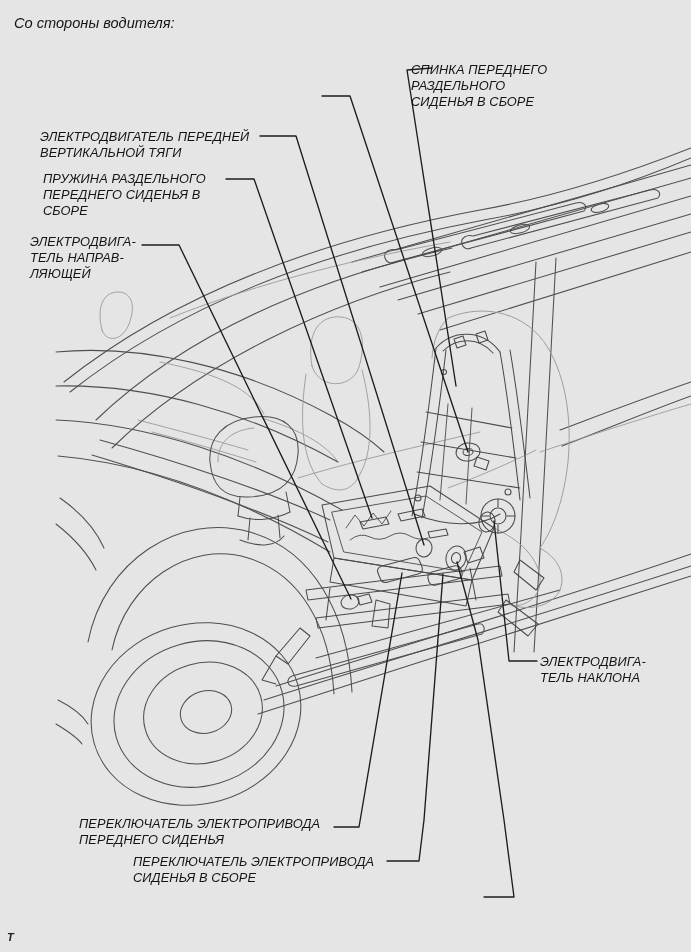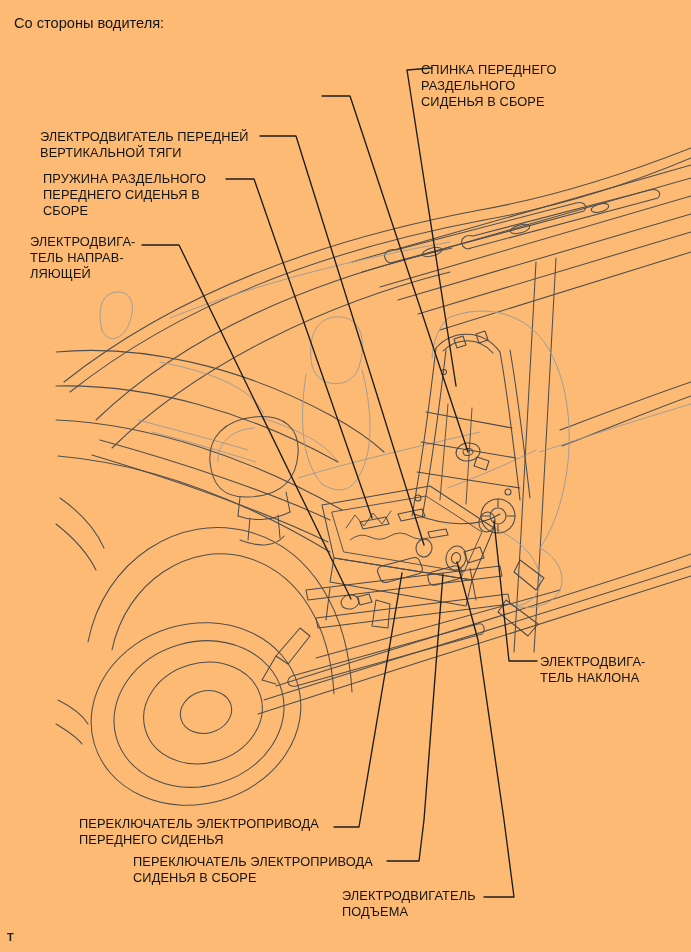--- a/index.html
+++ b/index.html
@@ -1,18 +1,18 @@
 <!DOCTYPE html>
 <html><head>
 <meta charset="utf-8">
 <style>
   html,body{margin:0;padding:0;background:#ffffff;}
   #stage{
-    position:relative;width:691px;height:952px;background:#fdba74;
-    font-family:"Liberation Sans", sans-serif;overflow:hidden;
+    position:relative;width:691px;height:952px;background:#e5e5e5;
+    font-family:"Liberation Sans", sans-serif;overflow:hidden;font-style:italic;
   }
   #art{position:absolute;left:0;top:0;width:691px;height:952px;}
   .callout{
     position:absolute;color:#141414;font-size:12.8px;line-height:16.2px;
     white-space:pre-line;letter-spacing:0.1px;
   }
   .title{
     position:absolute;color:#141414;font-size:14.6px;line-height:18px;
   }
   .corner-mark{
@@ -192,21 +192,21 @@
       <polyline points="537,661 509,661 494,521"></polyline>
       <polyline points="334,827 359,827 402,573"></polyline>
       <polyline points="387,861 419,861 424,820 443,574"></polyline>
       <polyline points="484,897 514,897 504,820 478,640 457,562"></polyline>
     </g>
   </svg>
 
   <div class="title" style="left:14px;top:14px">Со стороны водителя:</div>
 
 
-  <div class="callout" style="left:421px;top:62px">СПИНКА ПЕРЕДНЕГО
+  <div class="callout" style="left:411px;top:62px">СПИНКА ПЕРЕДНЕГО
 РАЗДЕЛЬНОГО
 СИДЕНЬЯ В СБОРЕ</div>
 
   <div class="callout" style="left:40px;top:129px">ЭЛЕКТРОДВИГАТЕЛЬ ПЕРЕДНЕЙ
 ВЕРТИКАЛЬНОЙ ТЯГИ</div>
 
   <div class="callout" style="left:43px;top:171px">ПРУЖИНА РАЗДЕЛЬНОГО
 ПЕРЕДНЕГО СИДЕНЬЯ В
 СБОРЕ</div>
 
@@ -216,17 +216,15 @@
 
   <div class="callout" style="left:540px;top:654px">ЭЛЕКТРОДВИГА-
 ТЕЛЬ НАКЛОНА</div>
 
   <div class="callout" style="left:79px;top:816px">ПЕРЕКЛЮЧАТЕЛЬ ЭЛЕКТРОПРИВОДА
 ПЕРЕДНЕГО СИДЕНЬЯ</div>
 
   <div class="callout" style="left:133px;top:854px">ПЕРЕКЛЮЧАТЕЛЬ ЭЛЕКТРОПРИВОДА
 СИДЕНЬЯ В СБОРЕ</div>
 
-  <div class="callout" style="left:342px;top:888px">ЭЛЕКТРОДВИГАТЕЛЬ
-ПОДЪЕМА</div>
 
   <div class="corner-mark" style="left:7px;top:932px">Т</div>
 </div>
 
 </body></html>

